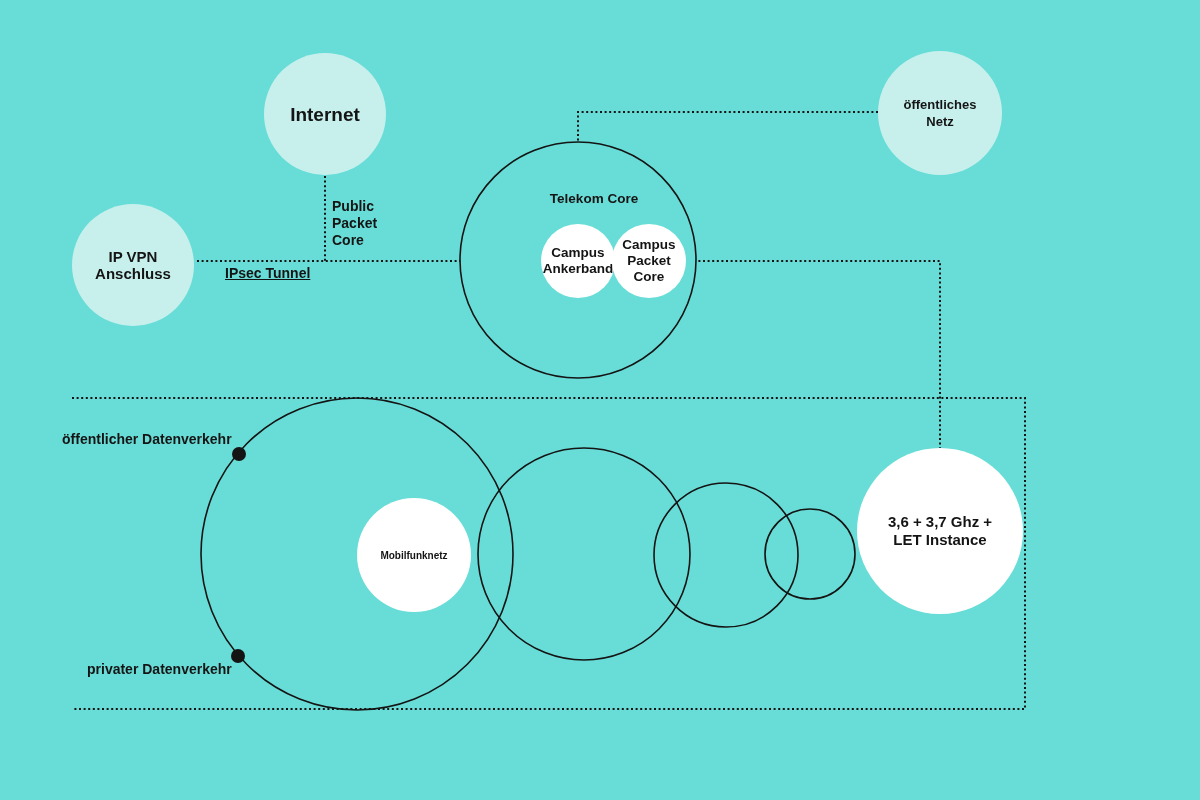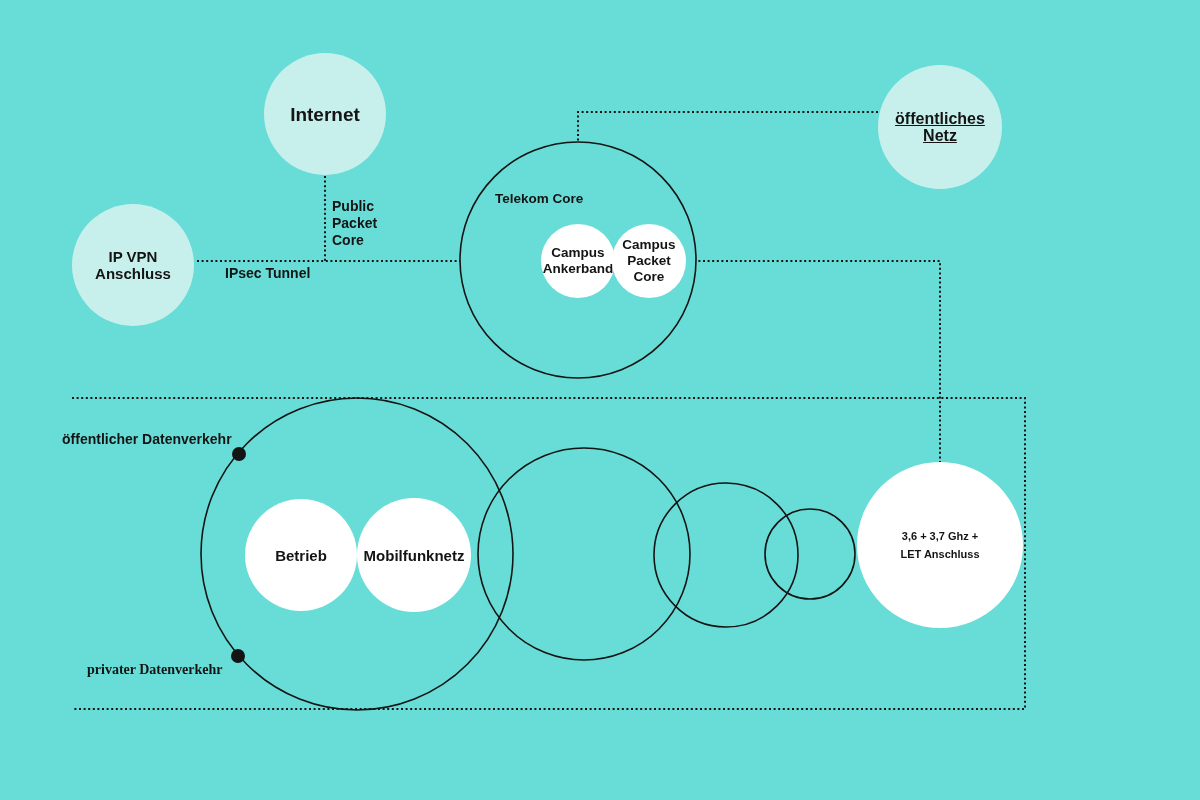--- a/index.html
+++ b/index.html
@@ -24,35 +24,35 @@
     position:absolute;border-radius:50%;
     display:flex;align-items:center;justify-content:center;
     text-align:center;font-weight:600;font-size:14px;line-height:17px;
   }
   .node.light{background:var(--node-fill);}
   .node.white{background:var(--white-fill);}
   .node .ln{display:block;}
 
   .node-internet{left:264px;top:53px;width:122px;height:122px;font-size:19px;}
   .node-ipvpn{left:72px;top:204px;width:122px;height:122px;font-size:15px;}
-  .node-oeffnetz{left:878px;top:65px;width:124px;height:124px;font-size:16px;text-decoration:underline;}
+  .node-oeffnetz{left:878px;top:51px;width:124px;height:124px;font-size:13px;}
   .node-ecom{left:468px;top:224px;width:74px;height:74px;font-size:13.5px;line-height:16px;}
   .node-campusinstance{left:541px;top:224px;width:74px;height:74px;font-size:13.5px;line-height:16px;}
   .node-campuspacket{left:612px;top:224px;width:74px;height:74px;font-size:13.5px;line-height:16px;}
   .node-betrieb{left:245px;top:499px;width:112px;height:112px;font-size:15px;}
-  .node-mobilfunk{left:357px;top:498px;width:114px;height:114px;font-size:15px;align-items:center;}
-  .node-ankerband{left:857px;top:462px;width:166px;height:166px;font-size:11px;line-height:18px;}
+  .node-mobilfunk{left:357px;top:498px;width:114px;height:114px;font-size:10px;align-items:center;}
+  .node-ankerband{left:857px;top:448px;width:166px;height:166px;font-size:15px;line-height:18px;}
 
   
   .lbl{position:absolute;font-weight:600;font-size:14px;line-height:17px;white-space:nowrap;}
-  .lbl-telekom-core{left:478px;top:190px;width:232px;text-align:left;font-size:13.5px;margin-left:17px;}
+  .lbl-telekom-core{left:478px;top:190px;width:232px;text-align:center;font-size:13.5px;}
   .lbl-public-packet{left:332px;top:198px;white-space:normal;width:70px;}
-  .lbl-ipsec{left:225px;top:265px;}
+  .lbl-ipsec{left:225px;top:265px;text-decoration:underline;}
   .lbl-oeff-traffic{left:62px;top:431px;}
-  .lbl-priv-traffic{left:87px;top:661px;font-family:Liberation Serif, serif;}
+  .lbl-priv-traffic{left:87px;top:661px;}
 
   
   .dot{position:absolute;width:14px;height:14px;border-radius:50%;background:var(--line);}
   .dot-top{left:232px;top:447px;}
   .dot-bottom{left:231px;top:649px;}
 </style>
 </head>
 <body>
 
 <div class="stage">
@@ -104,32 +104,29 @@
   </div>
 
   <div class="node white node-campuspacket">
     <span>
       <span class="ln">Campus</span>
       <span class="ln">Packet</span>
       <span class="ln">Core</span>
     </span>
   </div>
 
-  <div class="node white node-betrieb">
-    <span>Betrieb</span>
-  </div>
 
   <div class="node white node-mobilfunk">
     <span>Mobilfunknetz</span>
   </div>
 
   <div class="node white node-ankerband">
     <span>
       <span class="ln">3,6 + 3,7 Ghz +</span>
-      <span class="ln">LET Anschluss</span>
+      <span class="ln">LET Instance</span>
     </span>
   </div>
 
   <div class="lbl lbl-public-packet">
     <span class="ln">Public</span>
     <span class="ln">Packet</span>
     <span class="ln">Core</span>
   </div>
 
   <div class="lbl lbl-ipsec">IPsec Tunnel</div>

